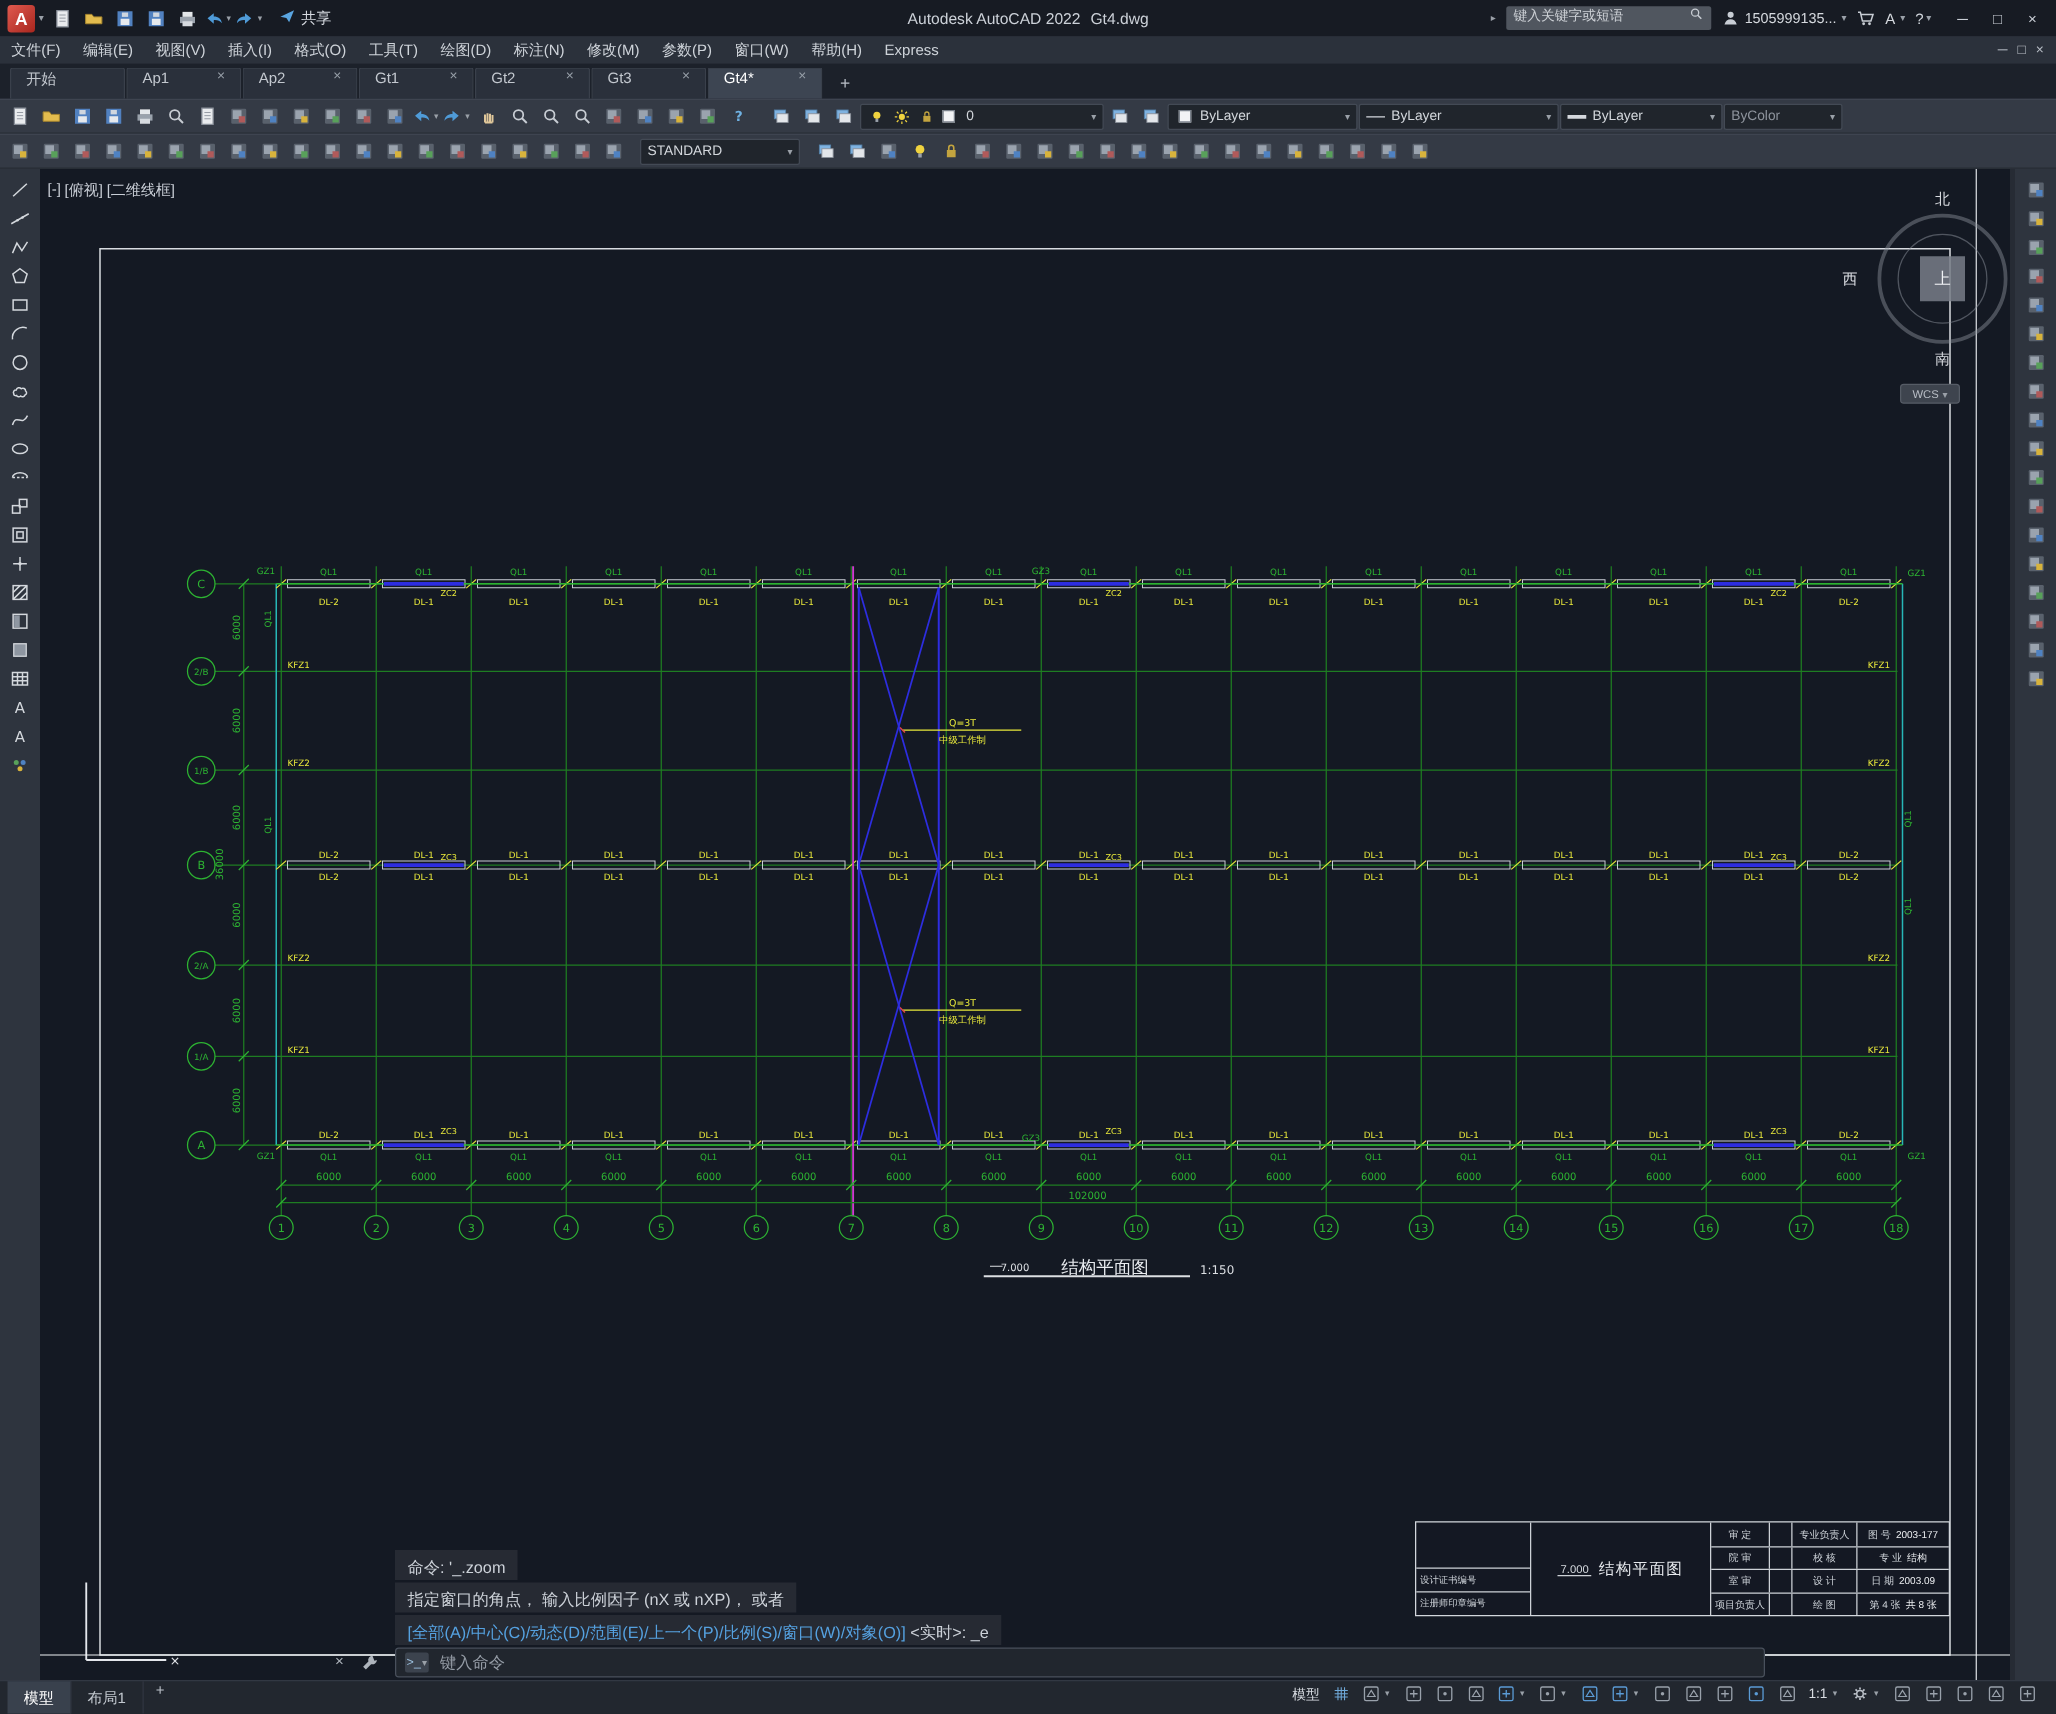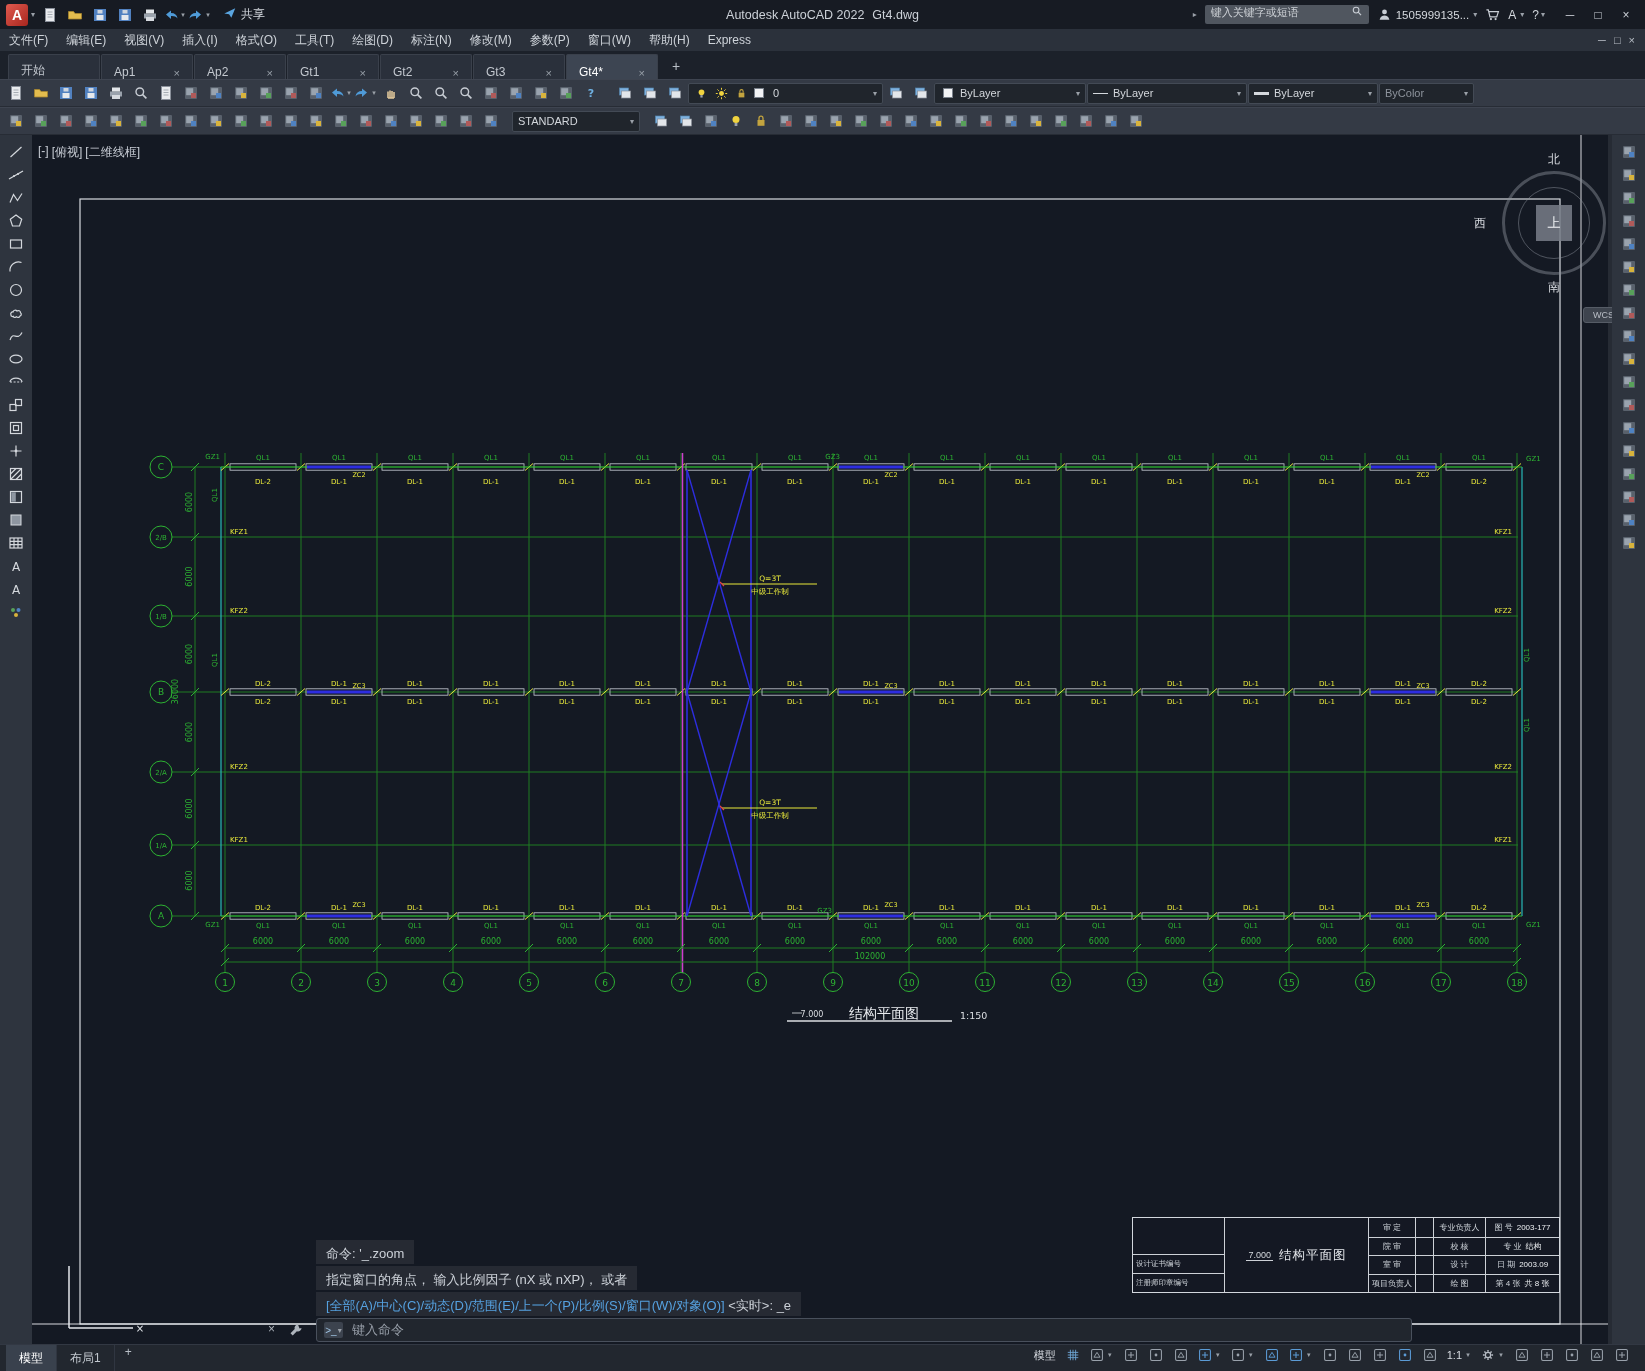--- a/index.html
+++ b/index.html
@@ -23,21 +23,21 @@
 .searchbox svg{width:12px;height:12px}
 .acct{display:flex;align-items:center;gap:4px;font-size:11.5px;color:#d5d9de}
 .acct svg,.cart svg{width:15px;height:15px}
 .help-btn{font-size:12px;color:#cfd4da;display:flex;align-items:center;gap:2px}
 .winbtns{display:flex;gap:2px;margin-left:4px}
 .winbtns span{width:26px;height:22px;display:flex;align-items:center;justify-content:center;font-size:12px;color:#c9ced5}
 .menubar{position:absolute;left:0;top:29px;width:100%;height:22px;background:#2b313b;display:flex;align-items:center;padding-left:0;font-size:12px;color:#ced3d9;z-index:60}
 .menu-item{padding:0 9px;height:22px;display:flex;align-items:center}
 .mdi{margin-left:auto;display:flex;gap:8px;padding-right:10px;font-size:11px;color:#b9bfc7}
 .filetabs{position:absolute;left:0;top:51px;width:100%;height:28px;background:#1c212a;display:flex;align-items:flex-end;padding-left:8px;z-index:60}
-.ftab{height:25px;padding:0 12px;display:flex;align-items:flex-end;gap:9px;background:#2a303b;color:#c3c8cf;font-size:12px;border:1px solid #3a404b;border-bottom:none;margin-right:1px;border-radius:2px 2px 0 0;min-width:92px;justify-content:space-between}
+.ftab{height:25px;padding:0 12px;display:flex;align-items:flex-start;gap:9px;background:#2a303b;color:#c3c8cf;font-size:12px;border:1px solid #3a404b;border-bottom:none;margin-right:1px;border-radius:2px 2px 0 0;min-width:92px;justify-content:space-between}
 .ftab.active{background:#3d4552;color:#fff}
 .ftab-x{font-size:11px;color:#98a0a9}
 .newtab{width:22px;height:22px;display:flex;align-items:center;justify-content:center;font-size:14px;color:#b9bfc7;margin-left:6px;margin-bottom:2px}
 .toolbar{position:absolute;width:100%;height:28px;background:#343a45;border-top:1px solid #3e4450;border-bottom:1px solid #272c35;display:flex;align-items:center;padding:0 4px;gap:1px;z-index:60}
 .row1{top:79px}.row2{top:107px}
 .tb-sep{width:8px}
 .combo{height:21px;background:#20252c;border:1px solid #434a55;display:flex;align-items:center;font-size:11px;color:#d3d7dc;padding:0 5px;gap:5px;border-radius:2px}
 .combo .caret{margin-left:auto}
 .layer-combo{width:195px}
 .color-combo{width:152px}.lt-combo{width:160px}.lw-combo{width:130px}
@@ -56,21 +56,21 @@
 #plan-svg{position:absolute;left:0;top:0;width:1576px;height:1209px}
 .vplabel{position:absolute;left:6px;top:9px;font-size:12px;color:#c9ced6;display:flex;gap:3px;z-index:20}
 .vc-wrap{position:absolute;left:1470px;top:16px;width:104px;height:150px;z-index:20}
 .vc-ring{position:absolute;left:0;top:20px;width:104px;height:104px;border:3px solid rgba(140,146,156,.45);border-radius:50%}
 .vc-ring-in{position:absolute;left:16px;top:36px;width:72px;height:72px;border:1px solid rgba(140,146,156,.5);border-radius:50%}
 .vc-sq{position:absolute;left:34px;top:54px;width:36px;height:36px;background:rgba(120,126,136,.85);display:flex;align-items:center;justify-content:center;color:#f0f2f5;font-size:13px}
 .vc-n{position:absolute;left:0;top:0;width:104px;text-align:center;color:#d8dbe0;font-size:12px}
 .vc-s{position:absolute;left:0;top:128px;width:104px;text-align:center;color:#d8dbe0;font-size:12px}
 .vc-w{position:absolute;left:-28px;top:64px;color:#d8dbe0;font-size:12px}
 .vc-e{position:absolute;left:112px;top:64px;color:#d8dbe0;font-size:12px}
-.wcsbadge{position:absolute;left:1551px;top:172px;width:48px;height:16px;background:#3e444e;border:1px solid #565c66;border-radius:3px;display:flex;align-items:center;justify-content:center;gap:3px;font-size:9px;color:#b9bec6;z-index:20}
+.wcsbadge{position:absolute;left:1488px;top:172px;width:48px;height:16px;background:#3e444e;border:1px solid #565c66;border-radius:3px;display:flex;align-items:center;justify-content:center;gap:3px;font-size:9px;color:#b9bec6;z-index:20}
 .tblock{position:absolute;left:1132px;top:1217px;width:428px;height:76px;border:1.2px solid #d3d7dd;display:flex;z-index:30;background:rgba(20,25,35,.25)}
 .tbk-left{width:92px;border-right:1px solid #cdd1d7;display:flex;flex-direction:column;justify-content:flex-end}
 .tbk-left-row{height:19px;border-top:1px solid #cdd1d7;font-size:7.5px;display:flex;align-items:center;padding:0 3px;color:#ccd1d7;white-space:nowrap;overflow:hidden}
 .tbk-center{width:144px;border-right:1px solid #cdd1d7;display:flex;align-items:center;justify-content:center;gap:6px}
 .tbk-elev{font-size:9px;border-bottom:1px solid #cdd1d7;padding:0 2px;color:#d4d8dd}
 .tbk-name{font-size:12.5px;color:#e6e9ed;letter-spacing:1px;white-space:nowrap}
 .tbk-grid{flex:1;display:grid;grid-template-rows:repeat(4,1fr)}
 .tbk-row{display:grid;grid-template-columns:46px 18px 52px 1fr;border-top:1px solid #cdd1d7}
 .tbk-row:first-child{border-top:none}
 .tbk-cell{border-left:1px solid #cdd1d7;font-size:8px;display:flex;align-items:center;justify-content:center;color:#cfd4da;padding:0 1px;white-space:nowrap;overflow:hidden;gap:4px}

